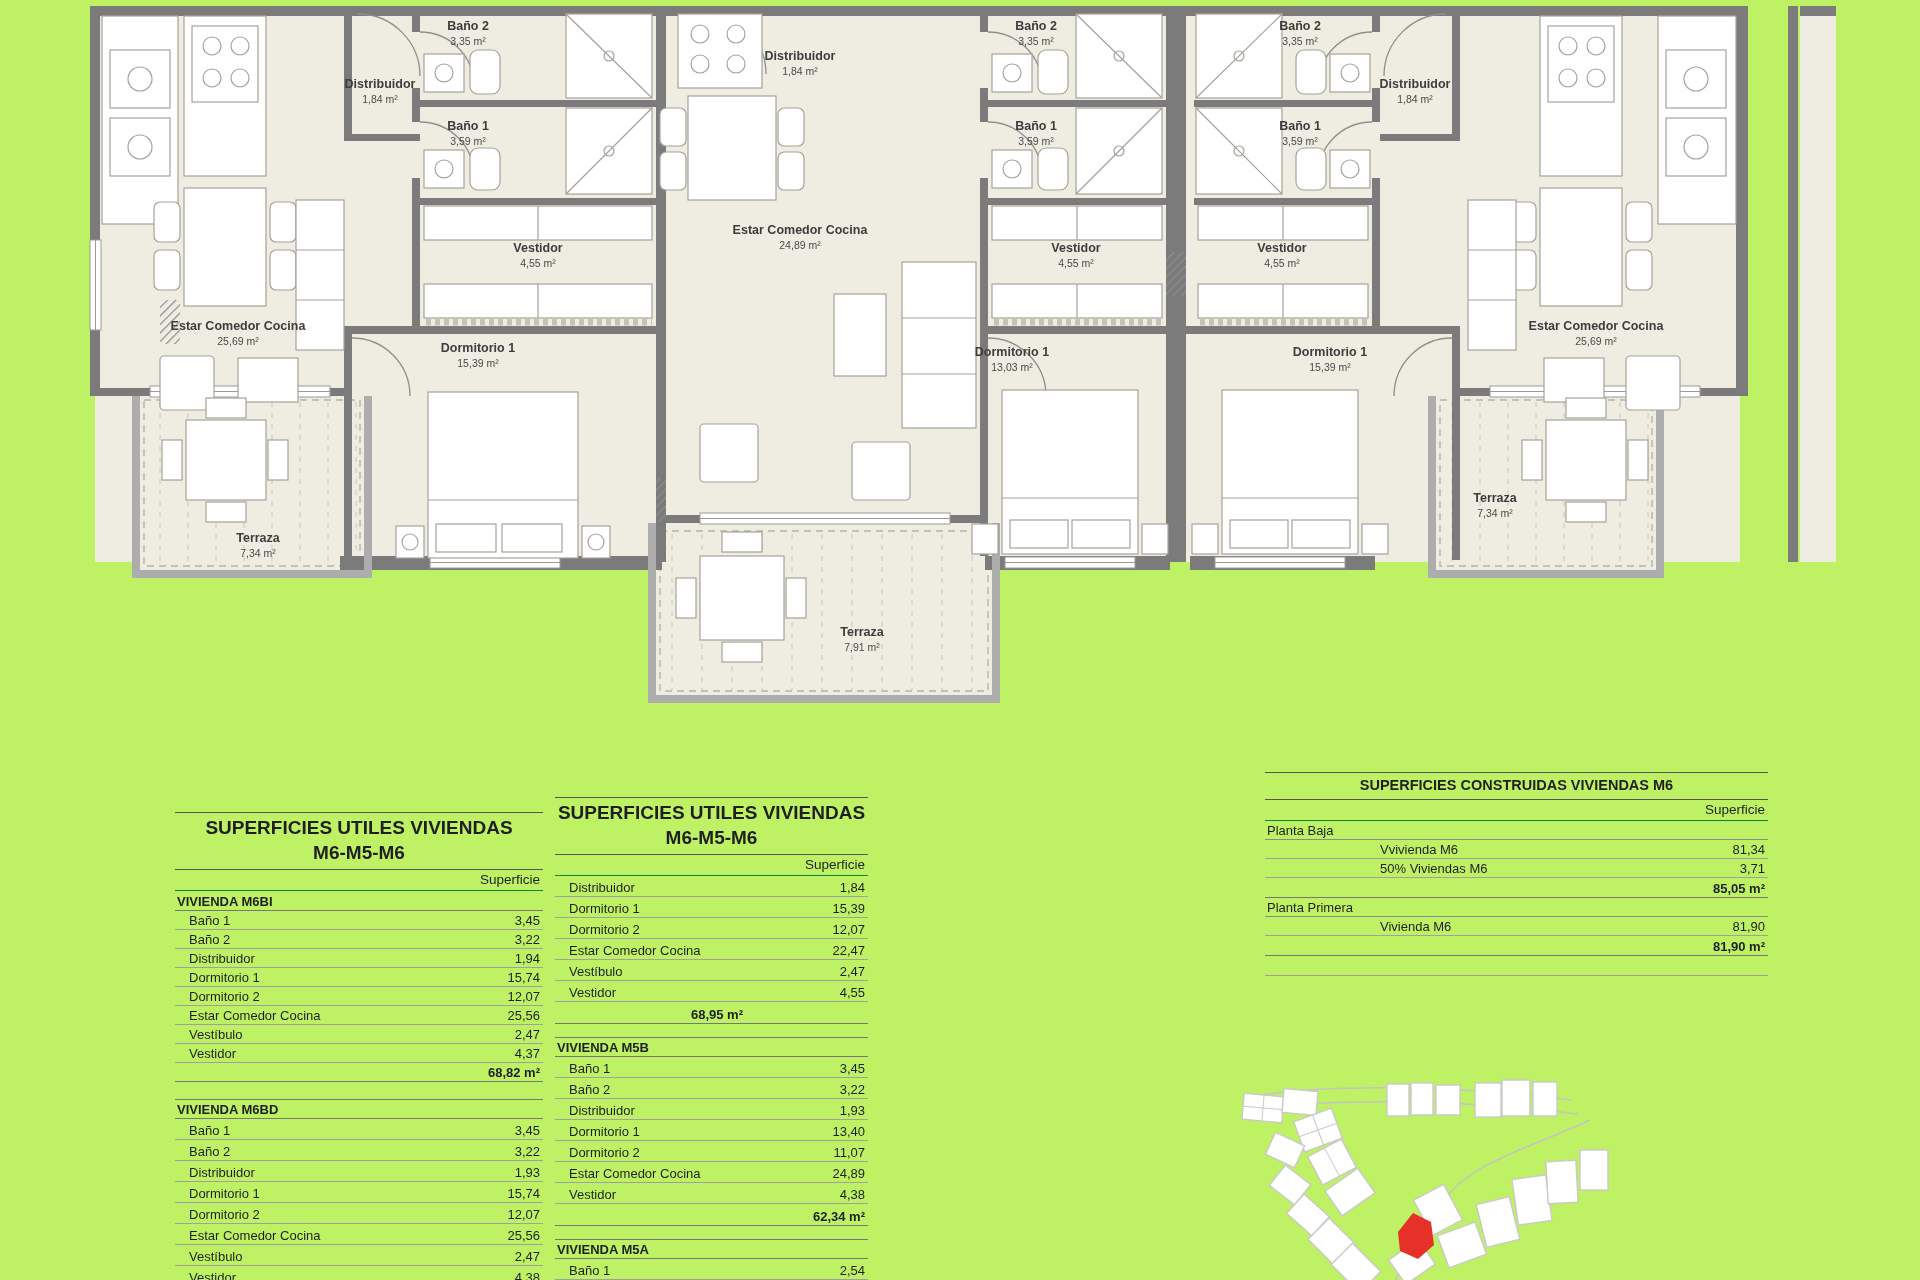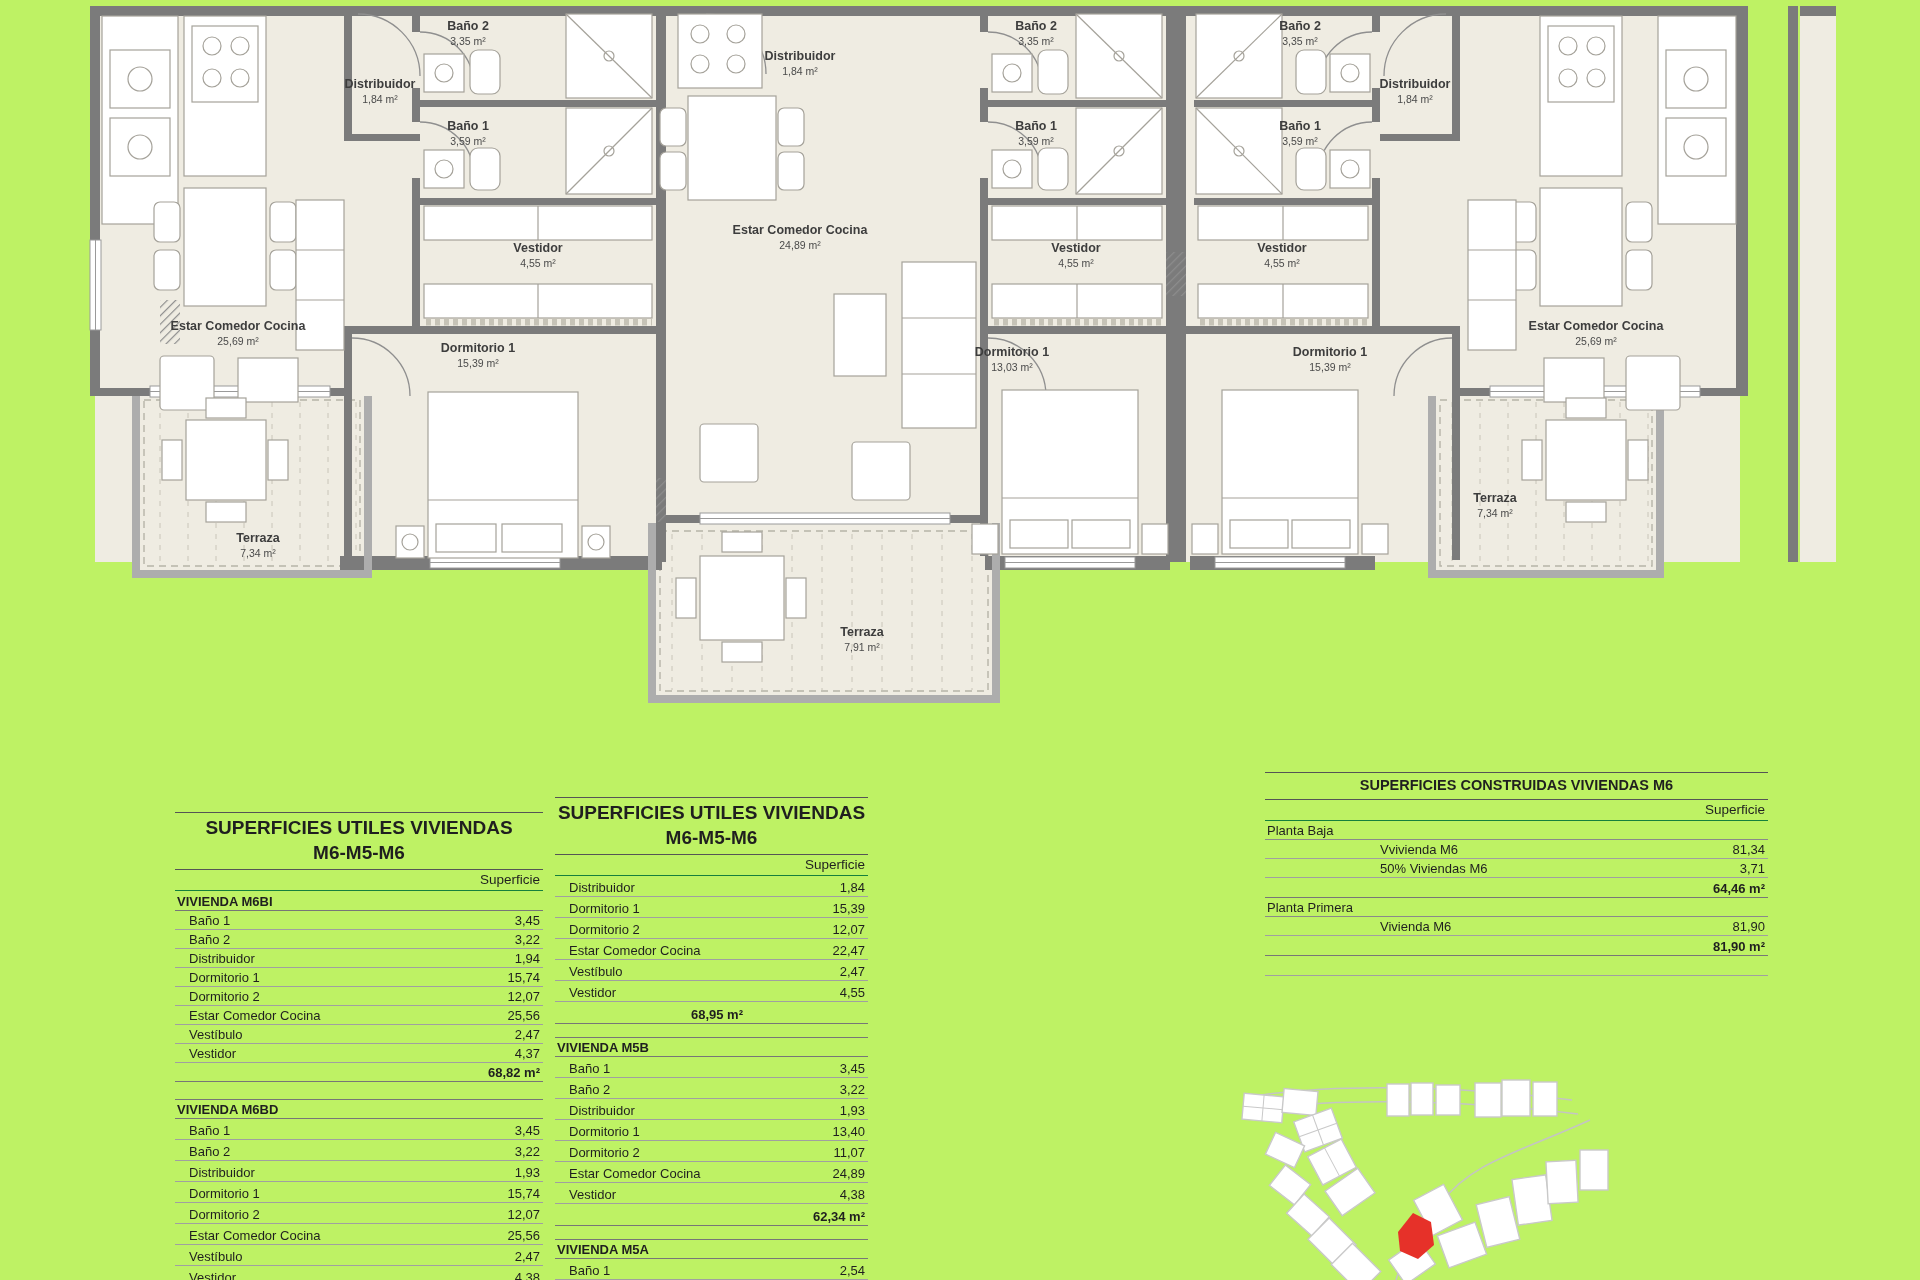--- a/index.html
+++ b/index.html
@@ -537,21 +537,21 @@
         <div class="trow group" style="min-height: 19px;">Planta Baja</div>
         <div class="trow indent" style="min-height: 19px;">
           <span class="tl">Vvivienda M6</span>
           <span class="tv">81,34</span>
         </div>
         <div class="trow indent" style="min-height: 19px;">
           <span class="tl">50% Viviendas M6</span>
           <span class="tv">3,71</span>
         </div>
         <div class="trow total" style="min-height: 20px;">
-          <span class="tv">64,46 m²</span>
+          <span class="tv">85,05 m²</span>
         </div>
         <div class="trow group" style="min-height: 19px;">Planta Primera</div>
         <div class="trow indent" style="min-height: 19px;">
           <span class="tl">Vivienda M6</span>
           <span class="tv">81,90</span>
         </div>
         <div class="trow total" style="min-height: 20px;">
           <span class="tv">81,90 m²</span>
         </div>
         <div class="trow blank"></div>

